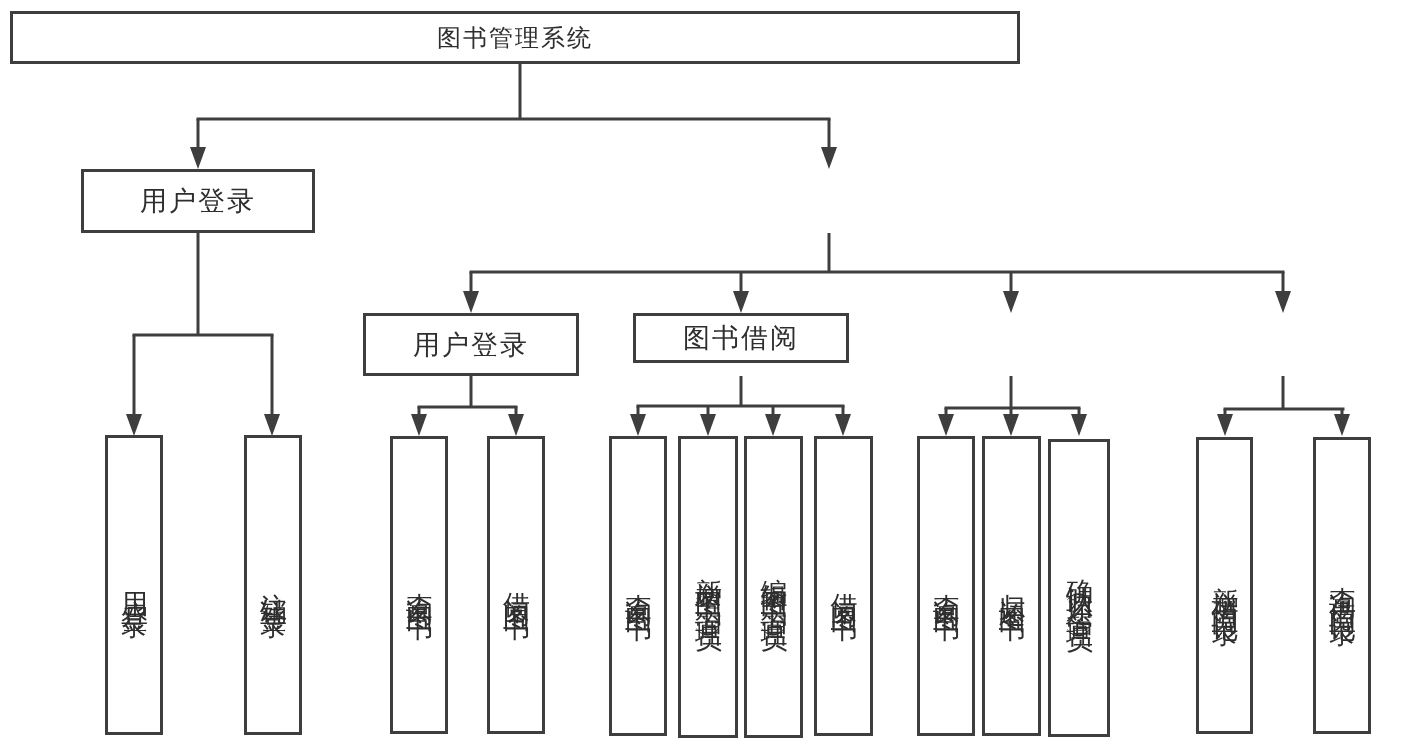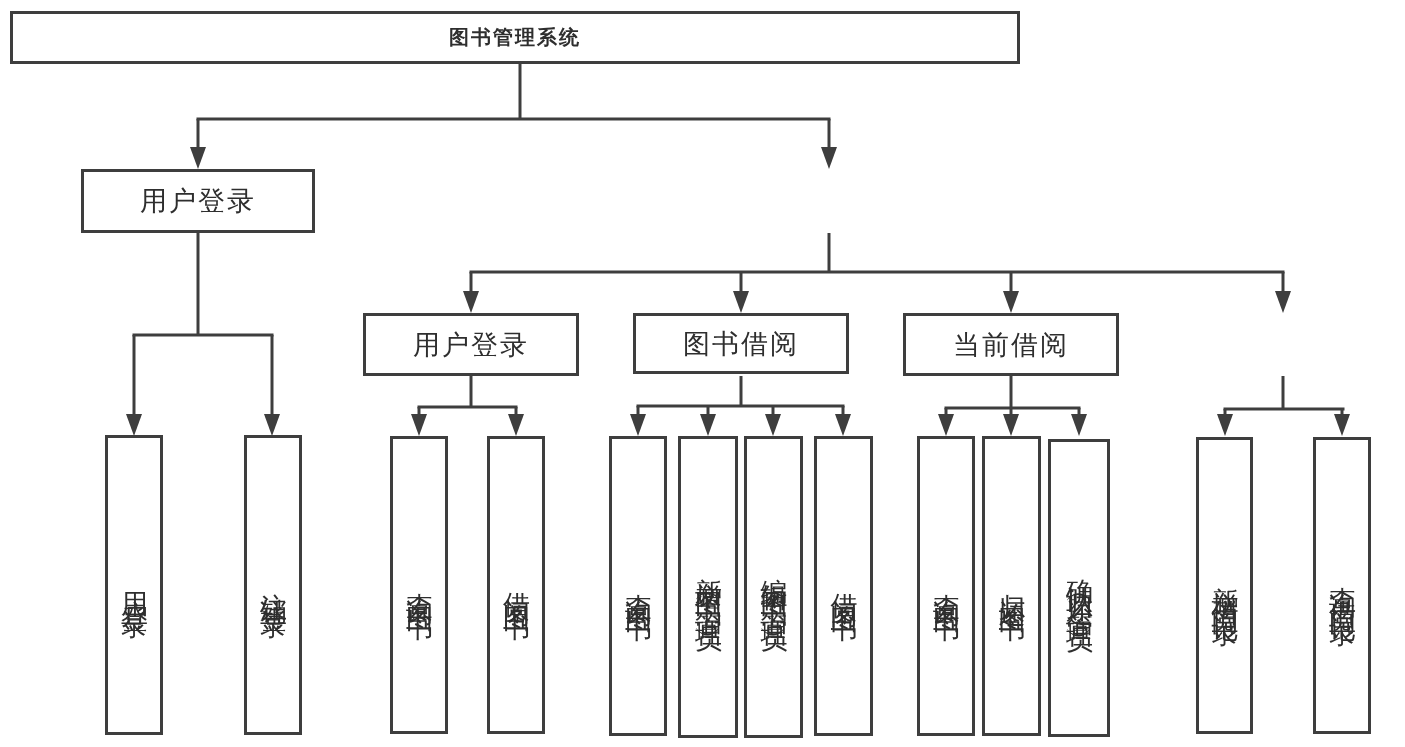--- a/index.html
+++ b/index.html
@@ -24,21 +24,21 @@
     display: flex;
     align-items: center;
     justify-content: center;
     color: #2e2e2e;
     font-size: 27px;
     letter-spacing: 2px;
     white-space: nowrap;
     z-index: 2;
   }
   .node.h { letter-spacing: 2px; }
-  .node.root { font-size: 20px; font-weight: bold; }
+  .node.root { font-size: 24px; }
   .node.v {
     writing-mode: vertical-rl;
     text-orientation: mixed;
     letter-spacing: 7px;
     white-space: normal;
     line-height: 1;
   }
   #watermark {
     position: absolute;
     top: 712px;
@@ -130,22 +130,21 @@
       <line x1="1342" y1="409" x2="1342" y2="418"></line>
       <polygon points="1334,414 1350,414 1342,436"></polygon>
     </g>
   </svg>
 
   <div class="node h root" style="left:10px; top:11px; width:1010px; height:53px;">图书管理系统</div>
 
   <div class="node h" style="left:81px; top:169px; width:234px; height:64px;">用户登录</div>
 
   <div class="node h" style="left:363px; top:313px; width:216px; height:63px;">用户登录</div>
-  <div class="node h" style="left:633px; top:313px; width:216px; height:61px;">图书借阅</div>
-  <div class="node h" style="left:903px; top:313px; width:216px; height:63px;">当前借阅</div>
+  <div class="node h" style="left:633px; top:313px; width:216px; height:50px;">图书借阅</div>
 
   <div class="node v" style="left:105px; top:435px; width:58px; height:300px;">用户登录</div>
   <div class="node v" style="left:244px; top:435px; width:58px; height:300px;">注销登录</div>
 
   <div class="node v" style="left:390px; top:436px; width:58px; height:298px;">查询图书</div>
   <div class="node v" style="left:487px; top:436px; width:58px; height:298px;">借阅图书</div>
 
   <div class="node v" style="left:609px; top:436px; width:58px; height:300px;">查询图书</div>
   <div class="node v" style="left:678px; top:436px; width:60px; height:302px;">新增图书（管理员）</div>
   <div class="node v" style="left:744px; top:436px; width:59px; height:302px;">编辑图书（管理员）</div>

